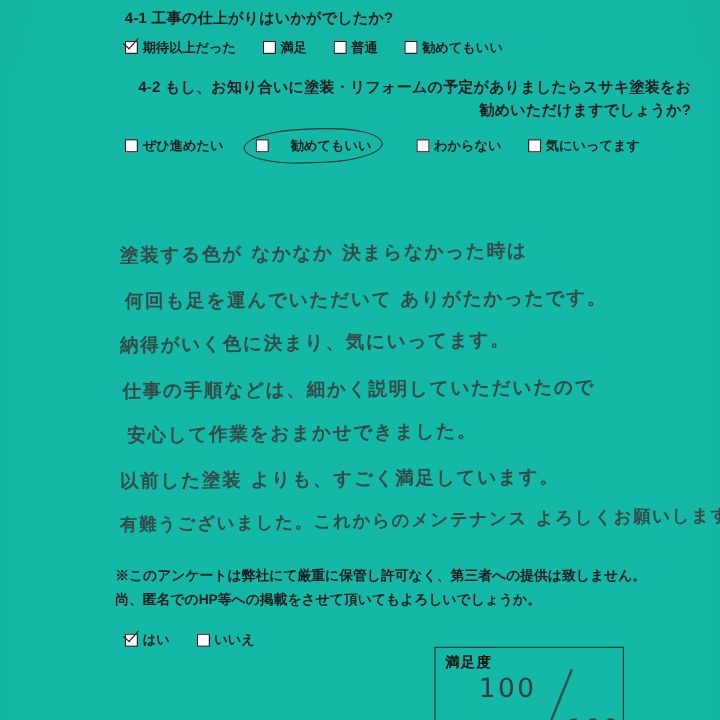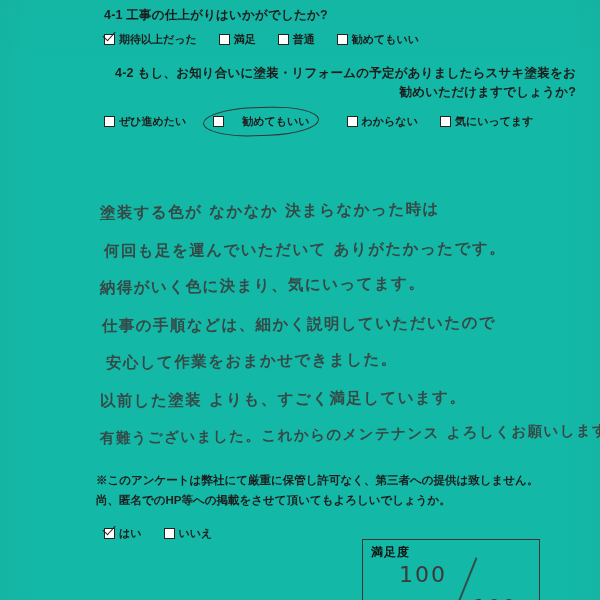--- a/index.html
+++ b/index.html
@@ -143,21 +143,21 @@
     position: absolute;
     left: 104px;
     top: 526px;
     display: flex;
     text-align: right;
   }
   .sat-box {
     position: absolute;
     left: 362px;
     top: 539px;
-    width: 178px;
+    width: 158px;
     height: 62px;
     border: 1.6px solid #333;
     box-sizing: border-box;
   }
   .sat-label {
     position: absolute;
     left: 8px;
     top: 4px;
     font-size: 12px;
     font-weight: 700;

